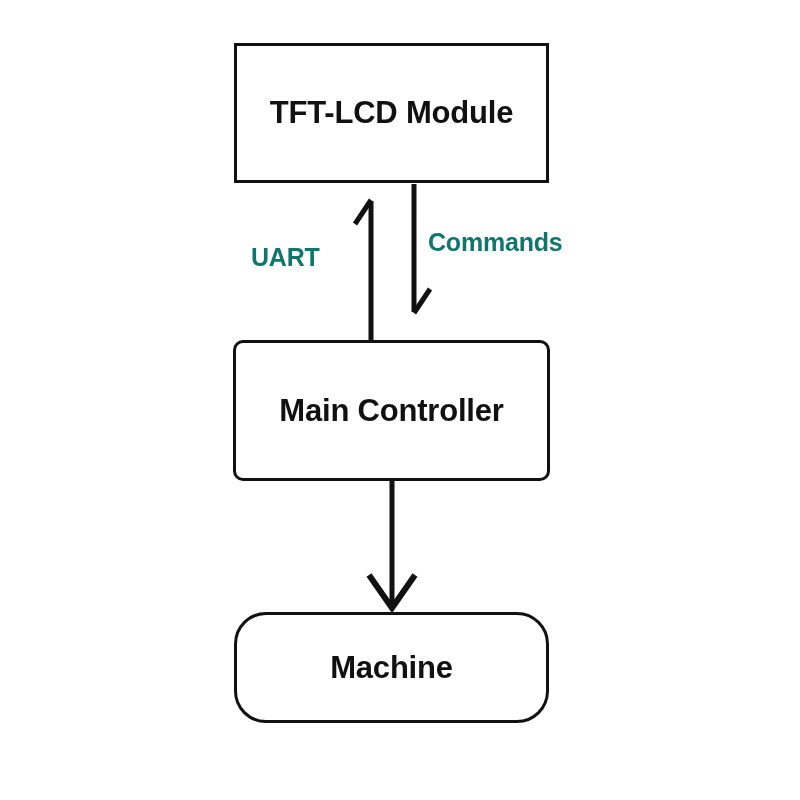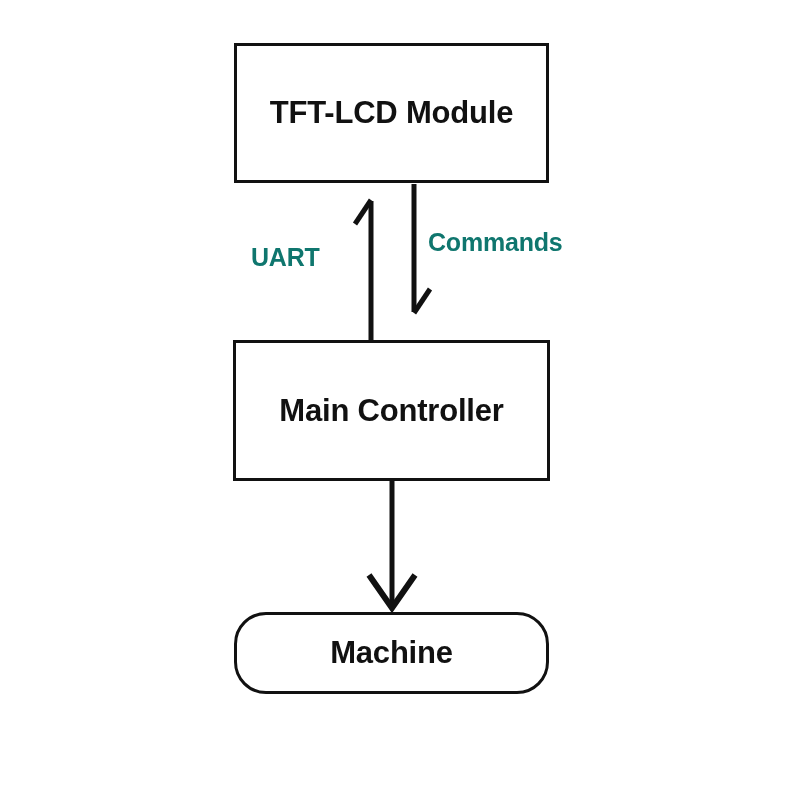--- a/index.html
+++ b/index.html
@@ -45,26 +45,27 @@
     width: 315px;
     height: 140px;
     font-size: 31px;
   }
   #node-mcu {
     left: 233px;
     top: 340px;
     width: 317px;
     height: 141px;
     font-size: 31px;
+    border-radius: 10px;
   }
   #node-machine {
     left: 234px;
     top: 612px;
     width: 315px;
-    height: 82px;
+    height: 111px;
     font-size: 31px;
     border-radius: 32px;
   }
 
   
   .edge-label {
     position: absolute;
     color: #0f766e;
     font-weight: 700;
     font-size: 25px;

